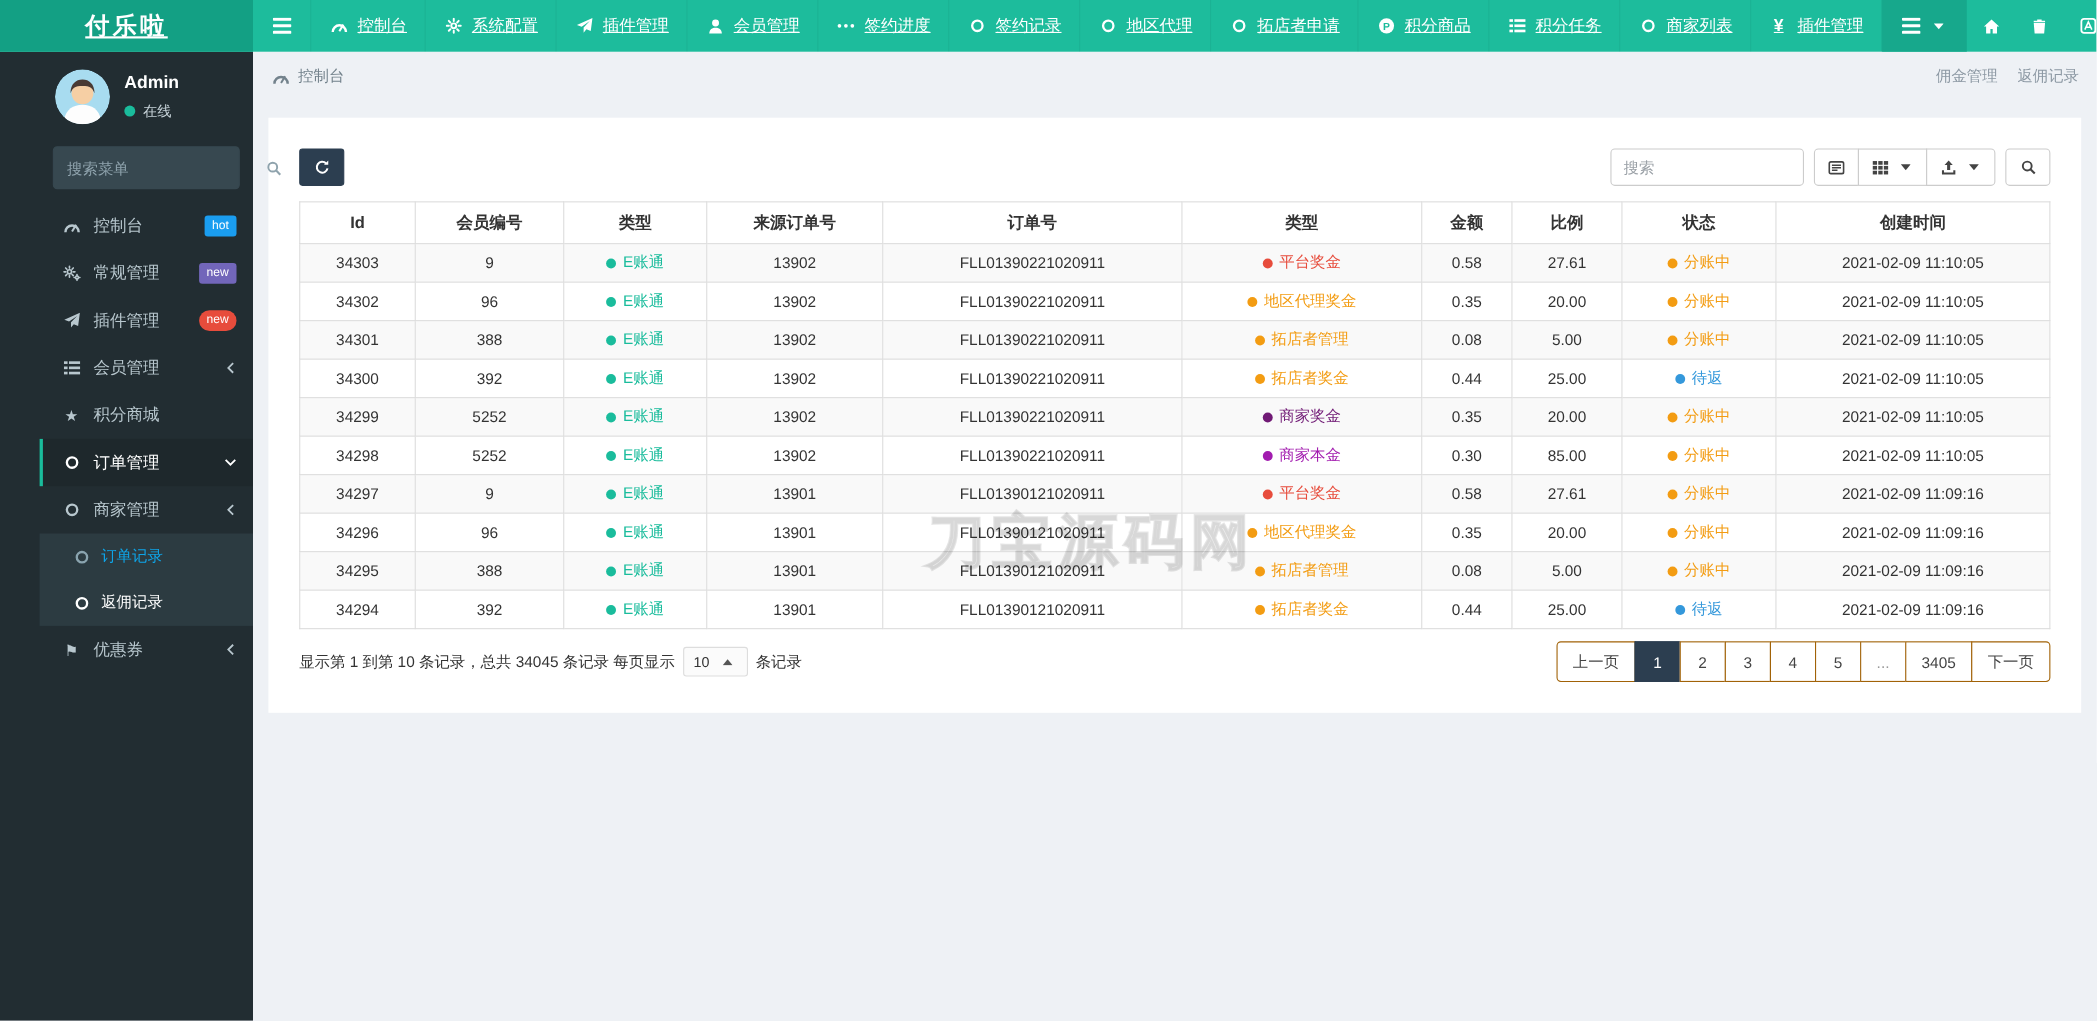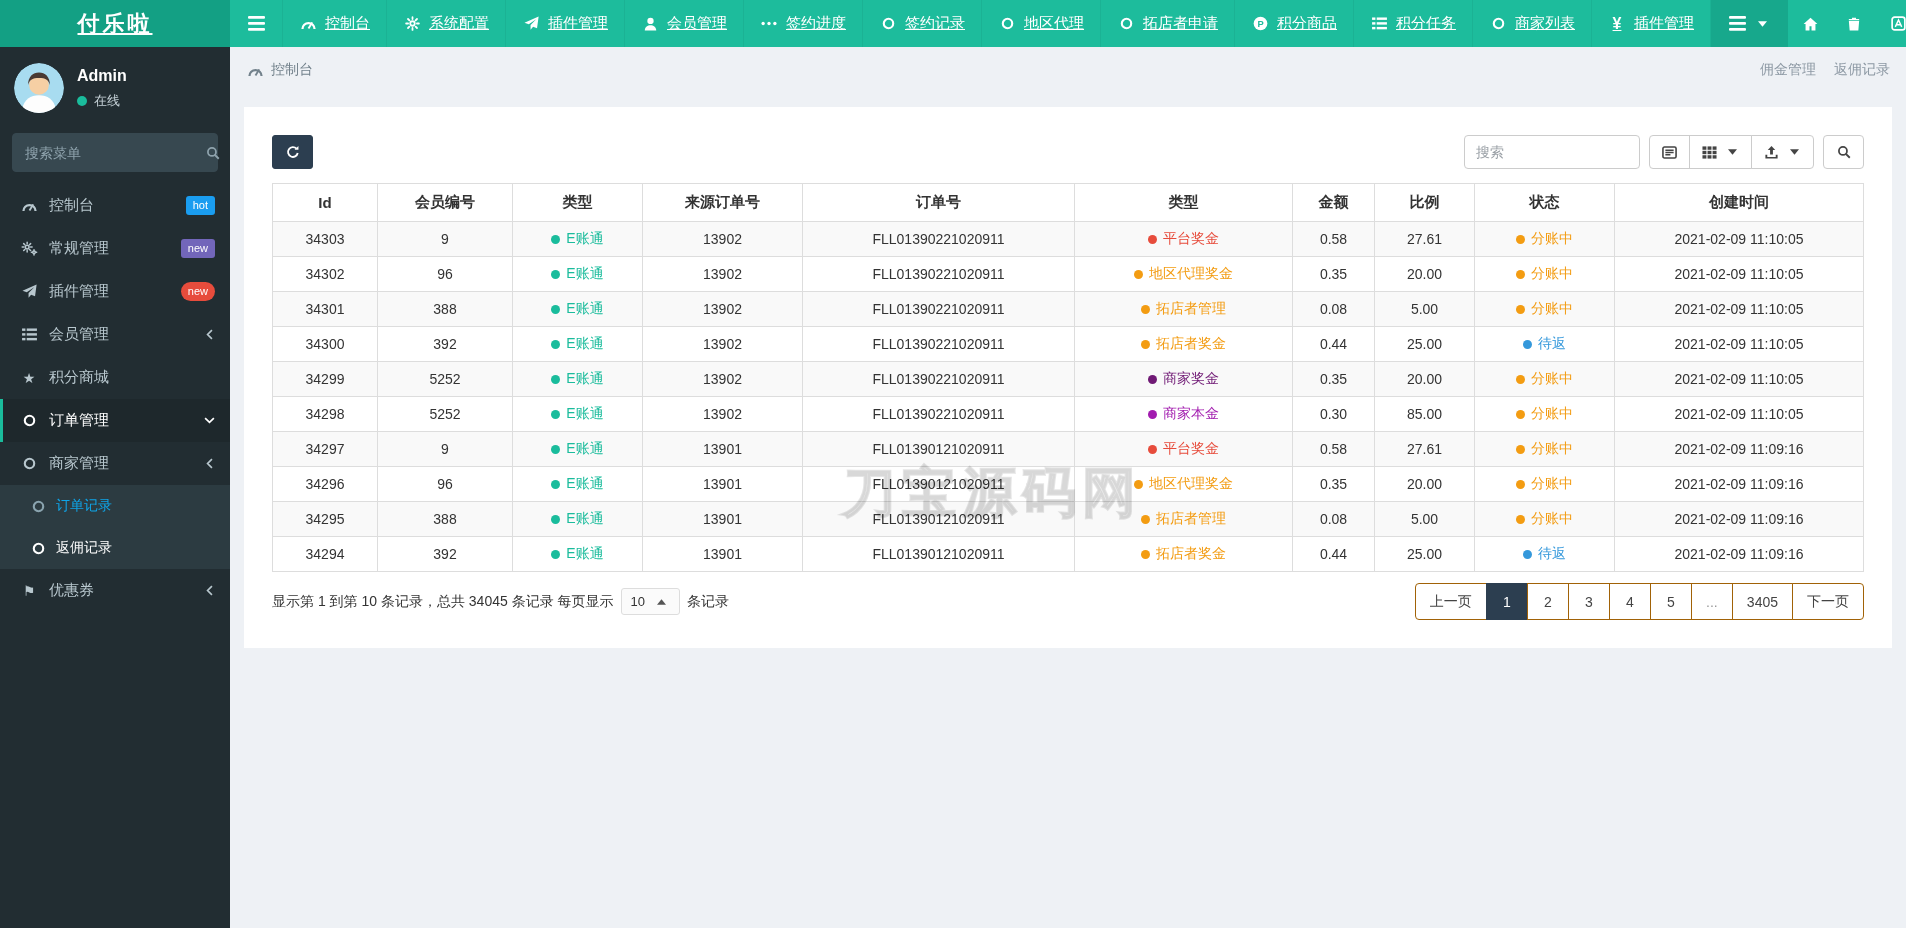--- a/index.html
+++ b/index.html
@@ -14,21 +14,21 @@
   .tn-toggle { width:52px; display:flex; align-items:center; justify-content:center; cursor:pointer; flex:none; }
   .topnav { display:flex; align-items:stretch; }
   .tn-item { display:flex; align-items:center; gap:8px; padding:0 16px; font-size:15px; color:#fff; cursor:pointer; white-space:nowrap; border-left:1px solid rgba(0,0,0,0.05); }
   .tn-item:last-child { border-right:1px solid rgba(0,0,0,0.05); }
   .top-right { margin-left:auto; display:flex; align-items:stretch; }
   .tn-dd { background:#17a88c; display:flex; align-items:center; gap:7px; padding:0 17px; cursor:pointer; }
   .tn-icbtn { display:flex; align-items:center; padding:0 13px; cursor:pointer; }
   .avatar-sm svg, .avatar-lg svg { width:100%; height:100%; display:block; }
 
   
-  .sidebar { position:absolute; top:47px; left:0; width:230px; height:881px; background:#222d32; z-index:10; }
+  .sidebar { position:absolute; top:47px; left:0; width:230px; height:881px; background:#222d32; z-index:10;padding-left:36px; }
   .user-panel { display:flex; align-items:center; gap:13px; padding:16px 14px 12px; }
   .avatar-lg { width:50px; height:50px; border-radius:50%; overflow:hidden; flex:none; }
   .u-name { color:#fff; font-size:16px; font-weight:bold; margin-bottom:7px; }
   .u-status { color:#c7d3d9; font-size:13px; display:flex; align-items:center; gap:7px; }
   .u-dot { width:10px; height:10px; border-radius:50%; background:#1abc9c; display:inline-block; }
   .side-search { margin:8px 12px 12px; height:39px; background:#374850; border:1px solid #374850; border-radius:4px; display:flex; align-items:center; padding:0 12px; }
   .side-search input { flex:1; background:transparent; border:none; outline:none; color:#cfd9dd; font-size:14px; font-family:inherit; }
   .side-search input::placeholder { color:#8fa3ad; }
   .side-search .ic { color:#8fa3ad; }
   .side-menu { list-style:none; }

